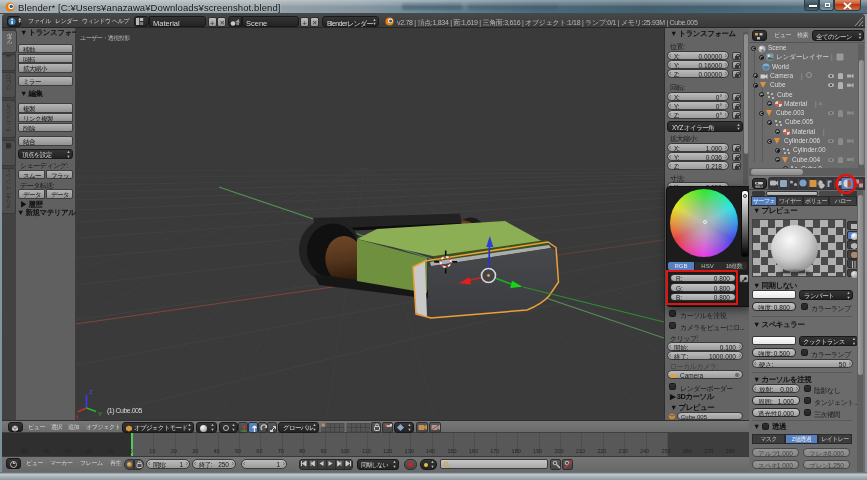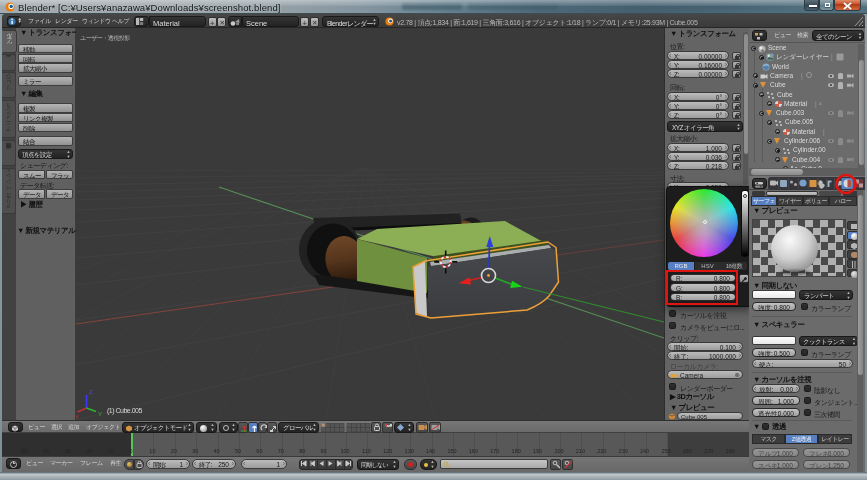--- a/index.html
+++ b/index.html
@@ -190,21 +190,21 @@
       <span style="position:absolute;left:3px;top:1.5px;font-size:6.5px;letter-spacing:-0.6px;">頂点を設定</span>
       <span style="position:absolute;right:1.5px;top:0.5px;font-size:4px;color:#bbb;line-height:4.5px;">▲<br>▼</span>
     </div>
   <div class="plabel" style="left:20px;top:161px;">シェーディング:</div>
   <div class="abs tbtn" style="top:169.5px;width:27px;border-radius:2px 0 0 2px;">スムーズ</div>
   <div class="abs tbtn" style="top:169.5px;left:46px;width:27px;border-radius:0 2px 2px 0;">フラット</div>
   <div class="plabel" style="left:20px;top:181px;">データ転送:</div>
   <div class="abs tbtn" style="top:189px;width:27px;border-radius:2px 0 0 2px;">データ</div>
   <div class="abs tbtn" style="top:189px;left:46px;width:27px;border-radius:0 2px 2px 0;">データレ</div>
   <div class="panelhdr" style="left:20px;top:199.5px;">▶ 履歴</div>
-  <div class="panelhdr" style="left:17px;top:226px;">▼ 新規マテリアル</div>
+  <div class="panelhdr" style="left:17px;top:208px;">▼ 新規マテリアル</div>
   <div class="abs" id="viewport"></div>
   <svg class="abs" style="left:76px;top:28px;" width="588" height="392" viewBox="0 0 588 392">
     <defs>
       <linearGradient id="brn" x1="0" y1="0" x2="0" y2="1">
         <stop offset="0" stop-color="#6e4627"></stop>
           <stop offset="0.5" stop-color="#54341c"></stop>
           <stop offset="1" stop-color="#27170a"></stop>
       </linearGradient>
       <linearGradient id="pgray" x1="0" y1="0" x2="0" y2="1">
         <stop offset="0" stop-color="#46484c"></stop>

